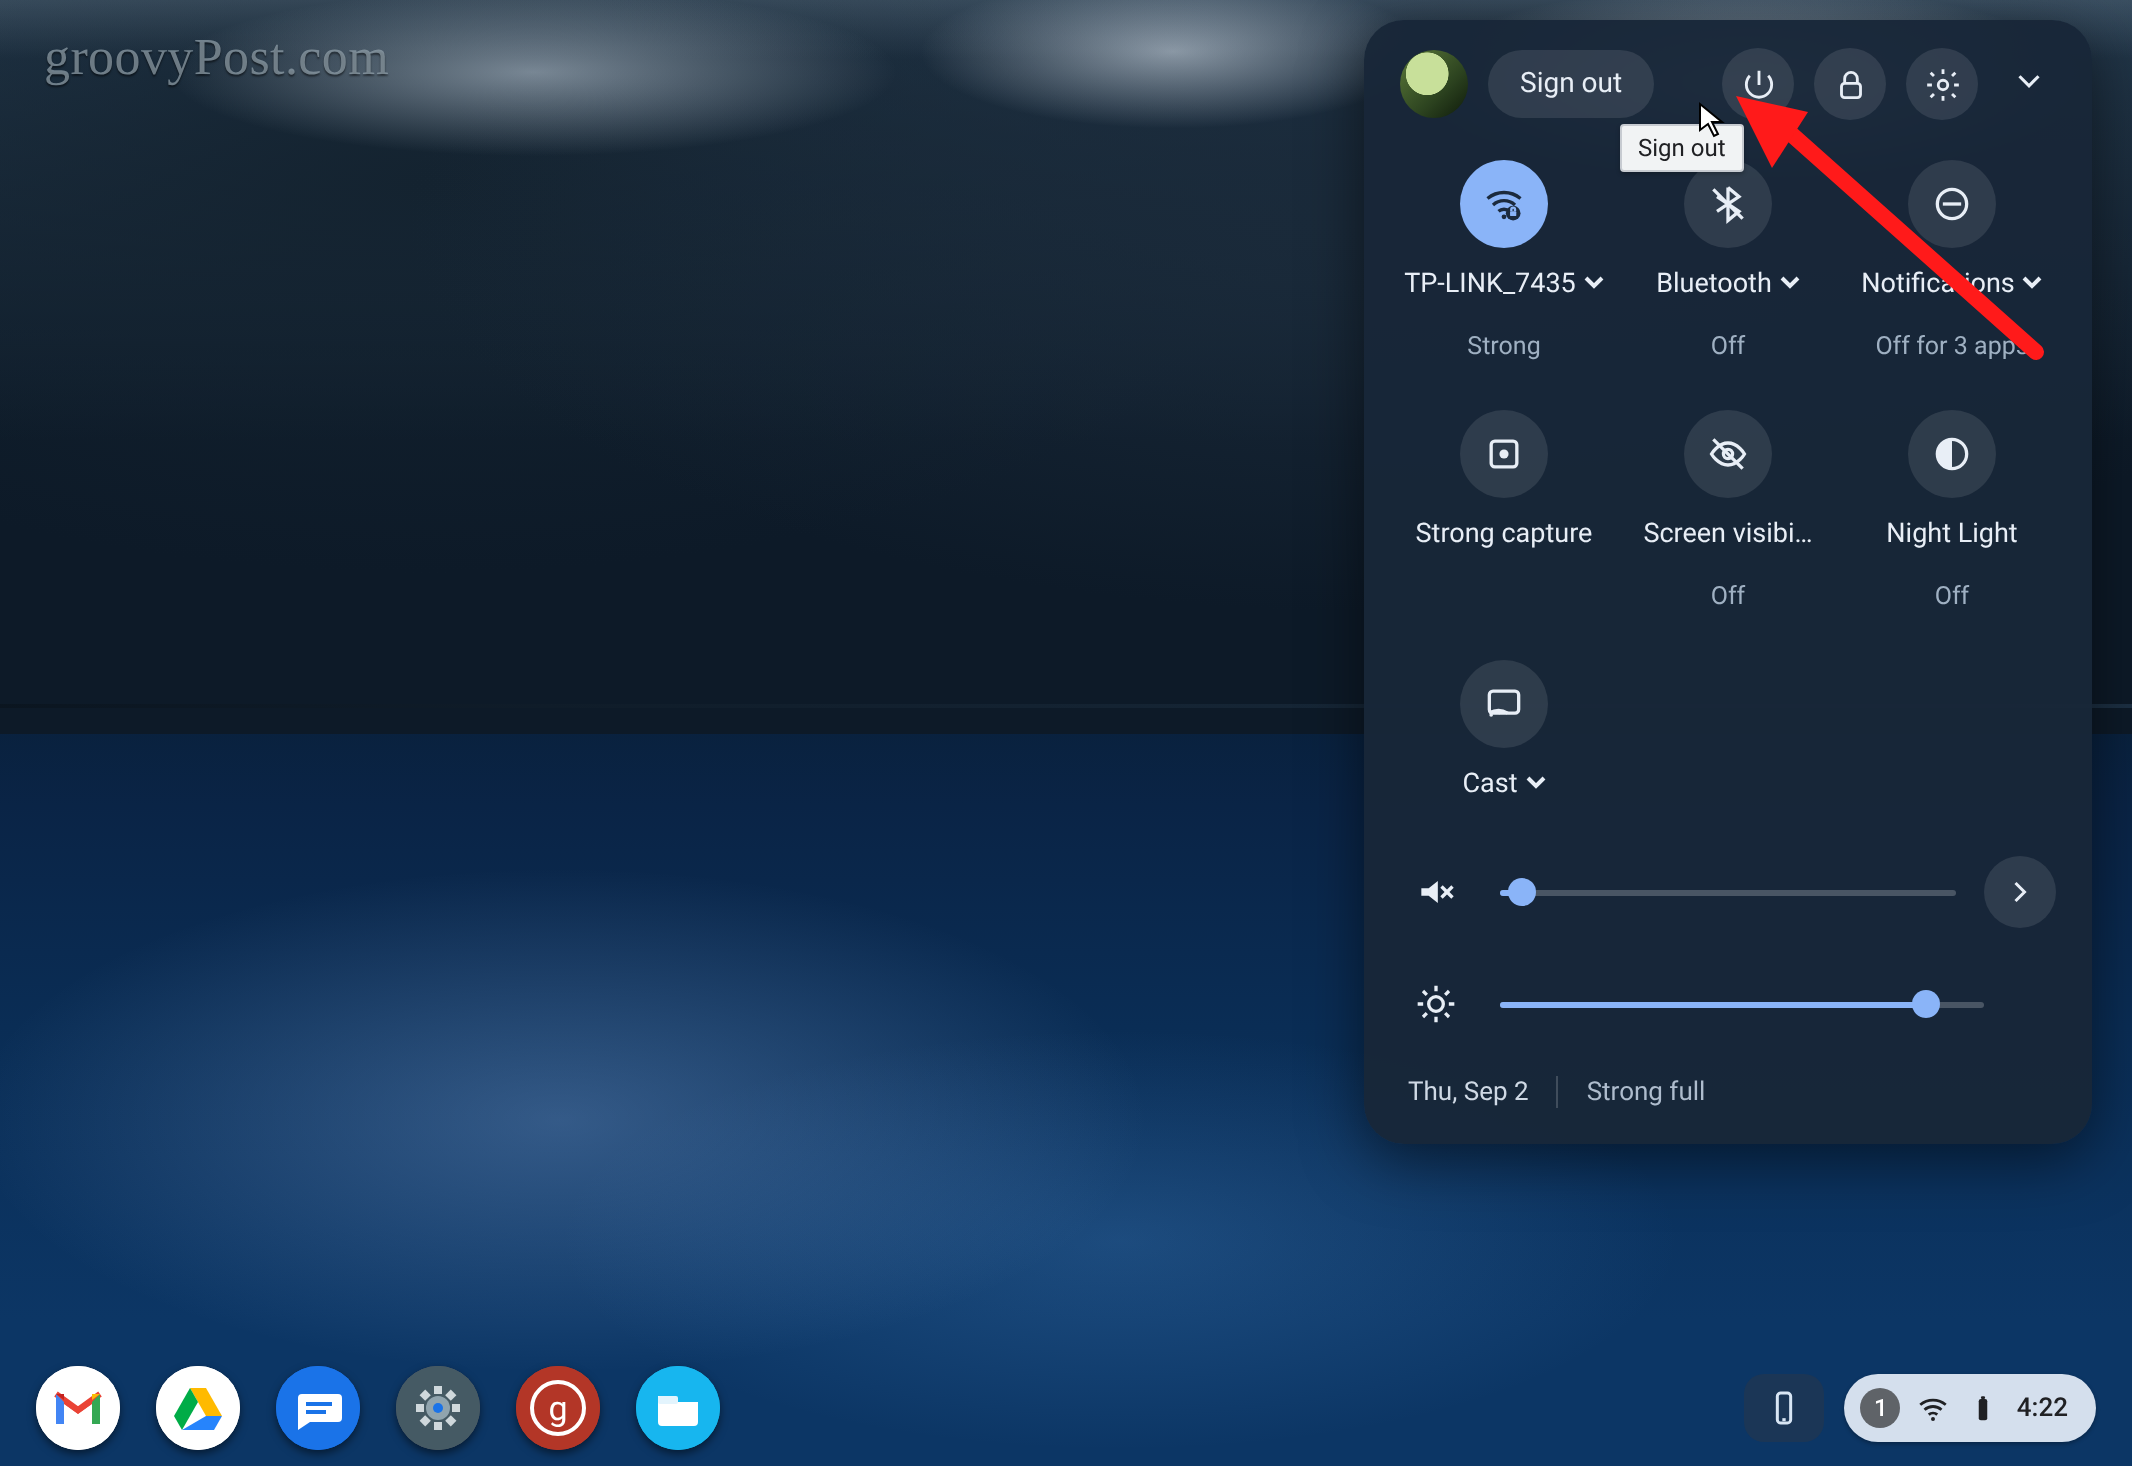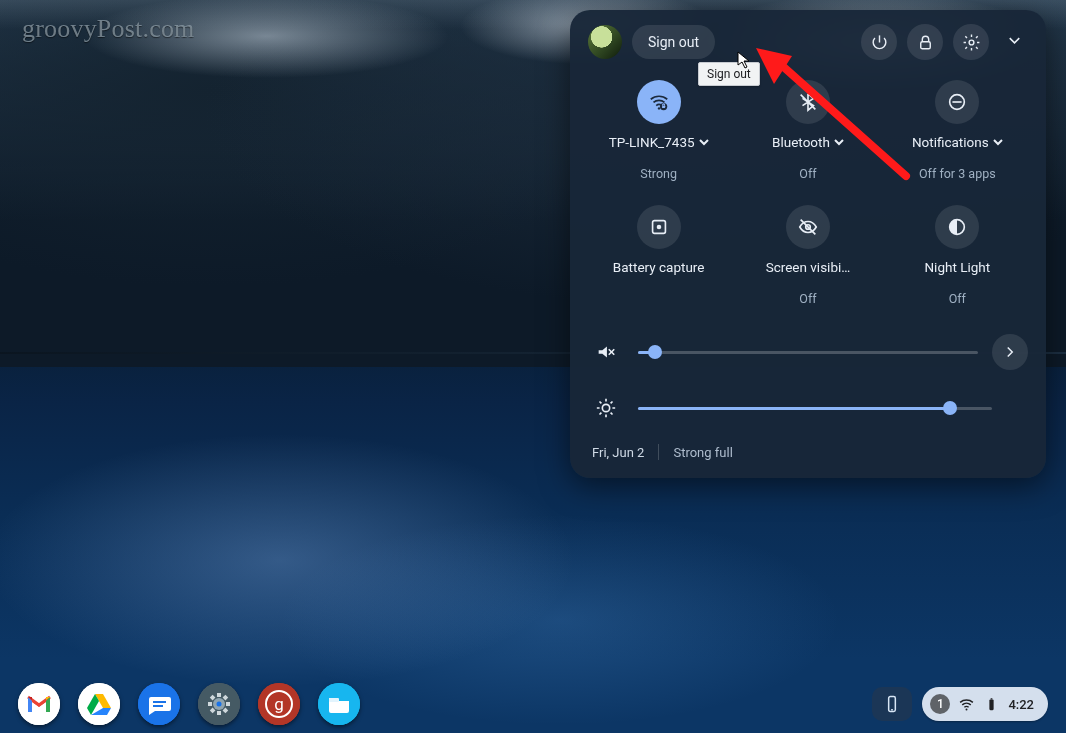--- a/index.html
+++ b/index.html
@@ -79,21 +79,21 @@
   }
   .status-pill .notif-count{
     width:20px;height:20px;border-radius:50%;background:#5f6368;color:#fff;
     display:flex;align-items:center;justify-content:center;font-size:12px;font-weight:500;
   }
   .status-pill svg{width:17px;height:17px;}
 
   
   .panel {
     position:absolute; right:20px; top:10px;
-    width:476px; border-radius:20px;
+    width:364px; border-radius:20px;
     background: rgba(24,38,56,.96);
     box-shadow: 0 8px 30px rgba(0,0,0,.5);
     color:#e8eef6;
     padding-bottom:14px;
   }
 
   .panel-header{
     display:flex; align-items:center; gap:10px;
     padding:14px 18px 6px 18px;
   }
@@ -295,21 +295,21 @@
     </div>
 
     <div class="tile">
       <div class="circ">
         <svg viewBox="0 0 24 24">
             <rect x="5" y="5" width="14" height="14" rx="2"></rect>
             <circle cx="12" cy="12" r="2.5" fill="#e8eef6" stroke="none"></circle>
           </svg>
       </div>
       <div class="label-row">
-          <span class="label" style="white-space:normal;text-align:center;">Battery capture</span>
+          <span class="label" style="white-space:normal;text-align:center;">Strong capture</span>
         </div>
     </div>
 
     <div class="tile">
       <div class="circ">
         <svg viewBox="0 0 24 24">
             <path d="M3 12s3.5-6 9-6 9 6 9 6-3.5 6-9 6-9-6-9-6z"></path>
             <circle cx="12" cy="12" r="2.5"></circle>
             <line x1="4" y1="4" x2="20" y2="20"></line>
           </svg>
@@ -326,20 +326,36 @@
             <circle cx="12" cy="12" r="8"></circle>
             <path d="M12 4a8 8 0 0 0 0 16z" fill="#e8eef6" stroke="none"></path>
           </svg>
       </div>
       <div class="label-row">
           <span class="label">Night Light</span>
         </div>
       <div class="sub">Off</div>
     </div>
 
+    <div class="tile span-left">
+      <div class="circ">
+        <svg viewBox="0 0 24 24">
+            <rect x="4" y="5" width="16" height="12" rx="2"></rect>
+            <path d="M4 19a6 6 0 0 1 6 0" transform="translate(0 -2)"></path>
+            <path d="M4 19a10 10 0 0 1 10 0" transform="translate(0 -2)"></path>
+            <circle cx="5" cy="18" r="1" fill="#e8eef6" stroke="none"></circle>
+          </svg>
+      </div>
+      <div class="label-row">
+        <span class="label">Cast</span>
+        <span class="caret"><svg viewBox="0 0 10 10">
+              <path d="M1 3l4 4 4-4"></path>
+            </svg></span>
+      </div>
+    </div>
   </div>
 
   <div class="sliders">
     <div class="slider-row">
       <div class="lead">
         <svg viewBox="0 0 24 24">
             <path d="M4 10v4h4l5 4V6l-5 4H4z" fill="#e8eef6" stroke="none"></path>
             <line x1="15" y1="9" x2="21" y2="15"></line>
             <line x1="21" y1="9" x2="15" y2="15"></line>
           </svg>
@@ -365,21 +381,21 @@
       </div>
       <div class="slider" style="margin-right:36px">
         <div class="track"></div>
         <div class="track-fill" style="width:88%"></div>
         <div class="thumb" style="left:88%"></div>
       </div>
     </div>
   </div>
 
   <div class="footer">
-    <span>Fri, Jun 2</span>
+    <span>Thu, Sep 2</span>
     <span class="sep"></span>
     <span class="battery">Strong full</span>
   </div>
 </div>
 
 <div class="shelf">
   <div class="shelf-apps">
 
     <div class="app" style="background:#fff">
       <svg viewBox="0 0 42 42">

